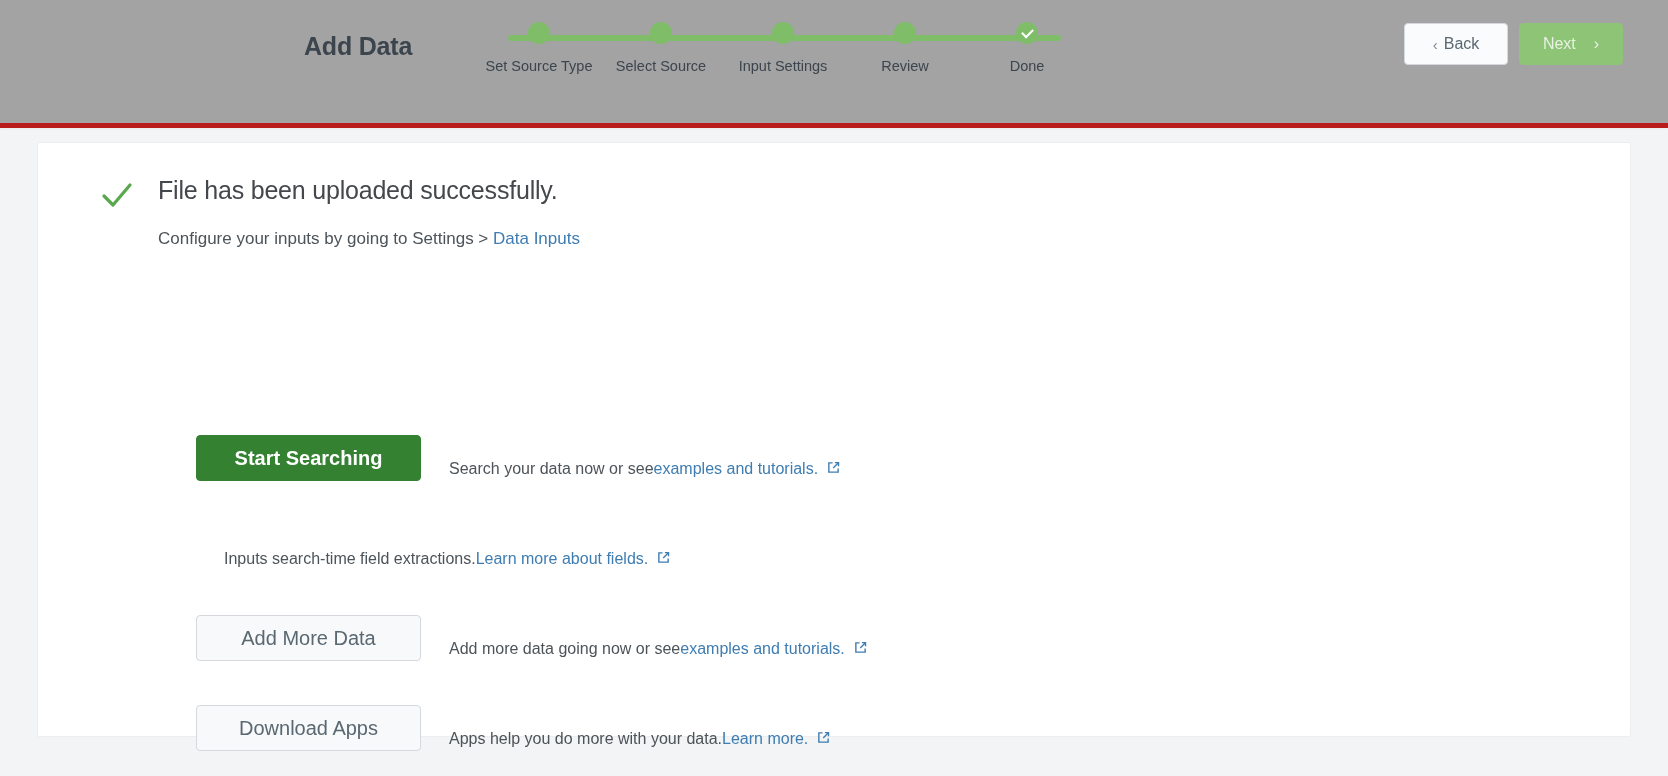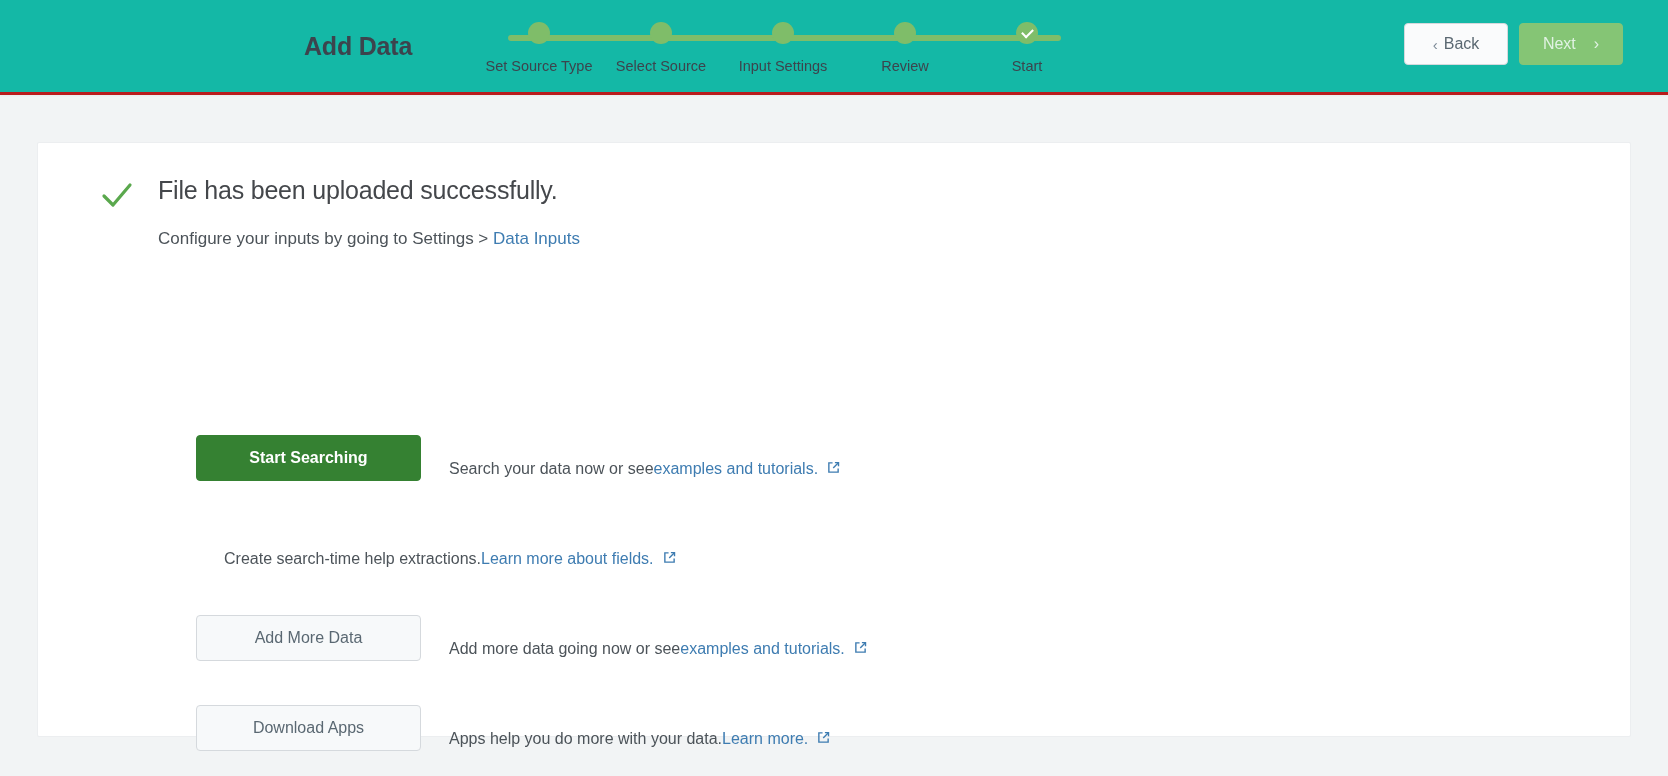--- a/index.html
+++ b/index.html
@@ -13,23 +13,23 @@
   body {
     background: #f2f4f5;
     font-family: "Liberation Sans", sans-serif;
     color: #3c444d;
     -webkit-font-smoothing: antialiased;
   }
 
   
   .wizard-header {
     position: relative;
-    height: 95px;
-    background: #14b8a6;
-    border-bottom: 3px solid #b91c1c;
+    height: 128px;
+    background: #a3a3a3;
+    border-bottom: 5px solid #b91c1c;
     box-shadow: 0 1px 2px rgba(0,0,0,0.04);
   }
 
   .page-title {
     position: absolute;
     left: 304px;
     top: 32px;
     font-size: 25px;
     font-weight: bold;
     color: #3c444d;
@@ -208,21 +208,21 @@
     align-items: center;
     height: 50px;
     margin-bottom: 40px;
   }
   .action-row:last-child { margin-bottom: 0; }
 
   .action-btn {
     width: 225px;
     height: 46px;
     border-radius: 4px;
-    font-size: 16px;
+    font-size: 20px;
     font-family: "Liberation Sans", sans-serif;
     cursor: pointer;
     flex: none;
     display: flex;
     align-items: center;
     justify-content: center;
   }
 
   .action-btn.primary {
     background: #358132;
@@ -282,21 +282,21 @@
         <div class="step-label">Input Settings</div>
       </div>
 
       <div class="step">
         <div class="step-dot"></div>
         <div class="step-label">Review</div>
       </div>
 
       <div class="step">
         <div class="step-dot done"></div>
-        <div class="step-label">Start</div>
+        <div class="step-label">Done</div>
       </div>
 
     </div>
   </div>
 
   <div class="nav-buttons">
     <button class="btn-back">
       <span class="chev">‹</span>
       <span>Back</span>
     </button>
@@ -332,21 +332,21 @@
         <svg class="ext-icon" viewBox="0 0 14 14">
           <path d="M6 2 H2 V12 H12 V8" fill="none" stroke="#3e7cb1" stroke-width="1.5"></path>
           <path d="M8.5 1.8 H12.4 V5.7" fill="none" stroke="#3e7cb1" stroke-width="1.5"></path>
           <path d="M12.2 2 L6.7 7.5" fill="none" stroke="#3e7cb1" stroke-width="1.5"></path>
         </svg>
       </div>
     </div>
 
     <div class="action-row">
       <div class="action-desc">
-        <span>Create search-time help extractions. </span>
+        <span>Inputs search-time field extractions. </span>
           <a class="link" href="#">Learn more about fields.</a>
         <svg class="ext-icon" viewBox="0 0 14 14">
           <path d="M6 2 H2 V12 H12 V8" fill="none" stroke="#3e7cb1" stroke-width="1.5"></path>
           <path d="M8.5 1.8 H12.4 V5.7" fill="none" stroke="#3e7cb1" stroke-width="1.5"></path>
           <path d="M12.2 2 L6.7 7.5" fill="none" stroke="#3e7cb1" stroke-width="1.5"></path>
         </svg>
       </div>
     </div>
 
     <div class="action-row">

